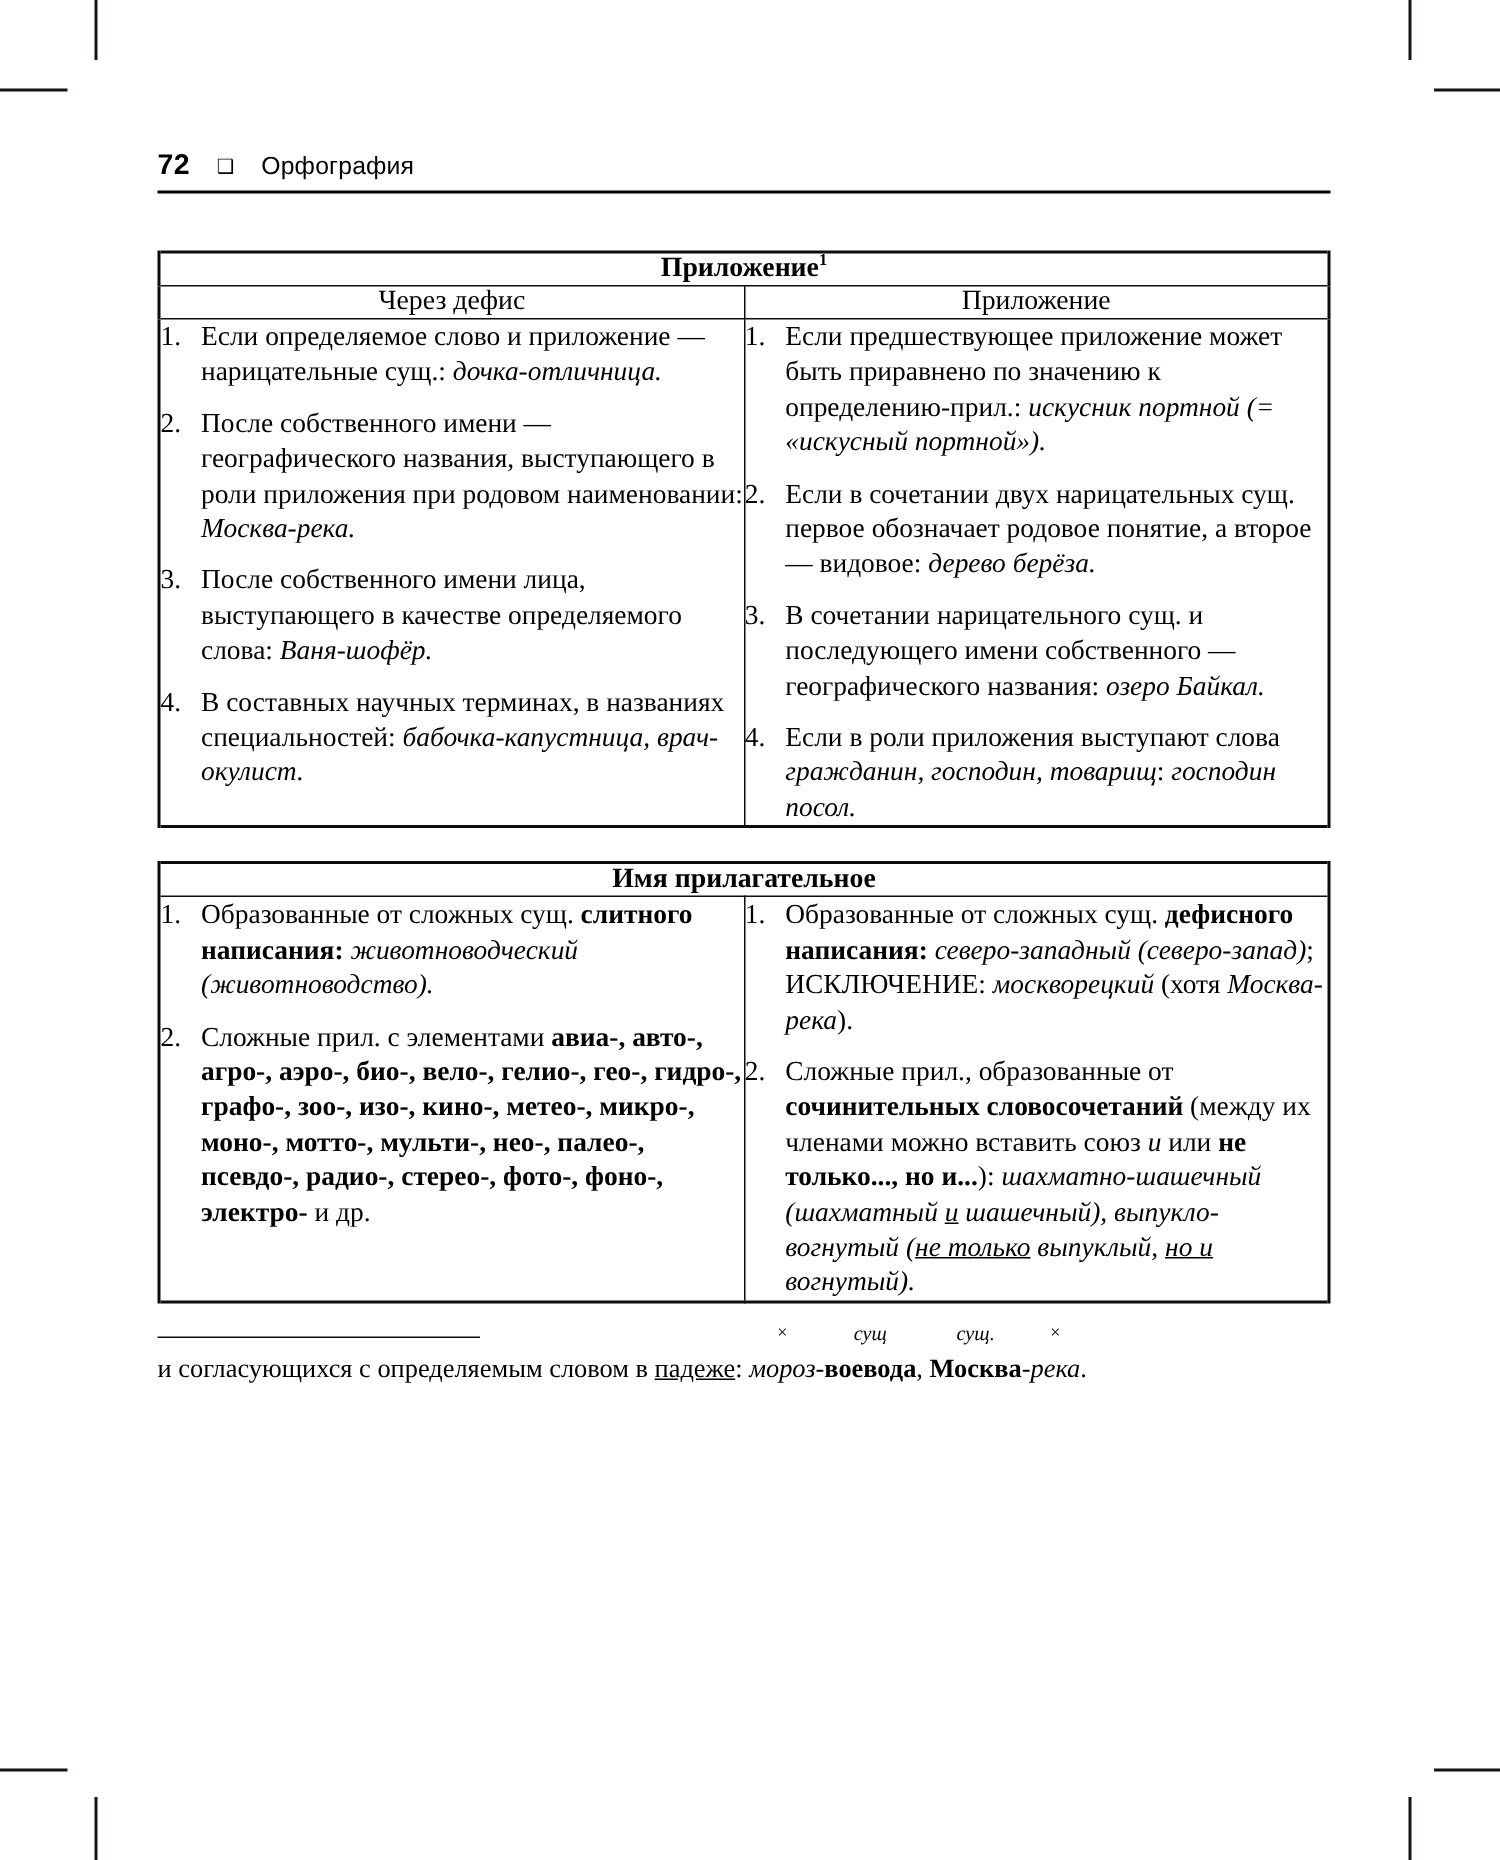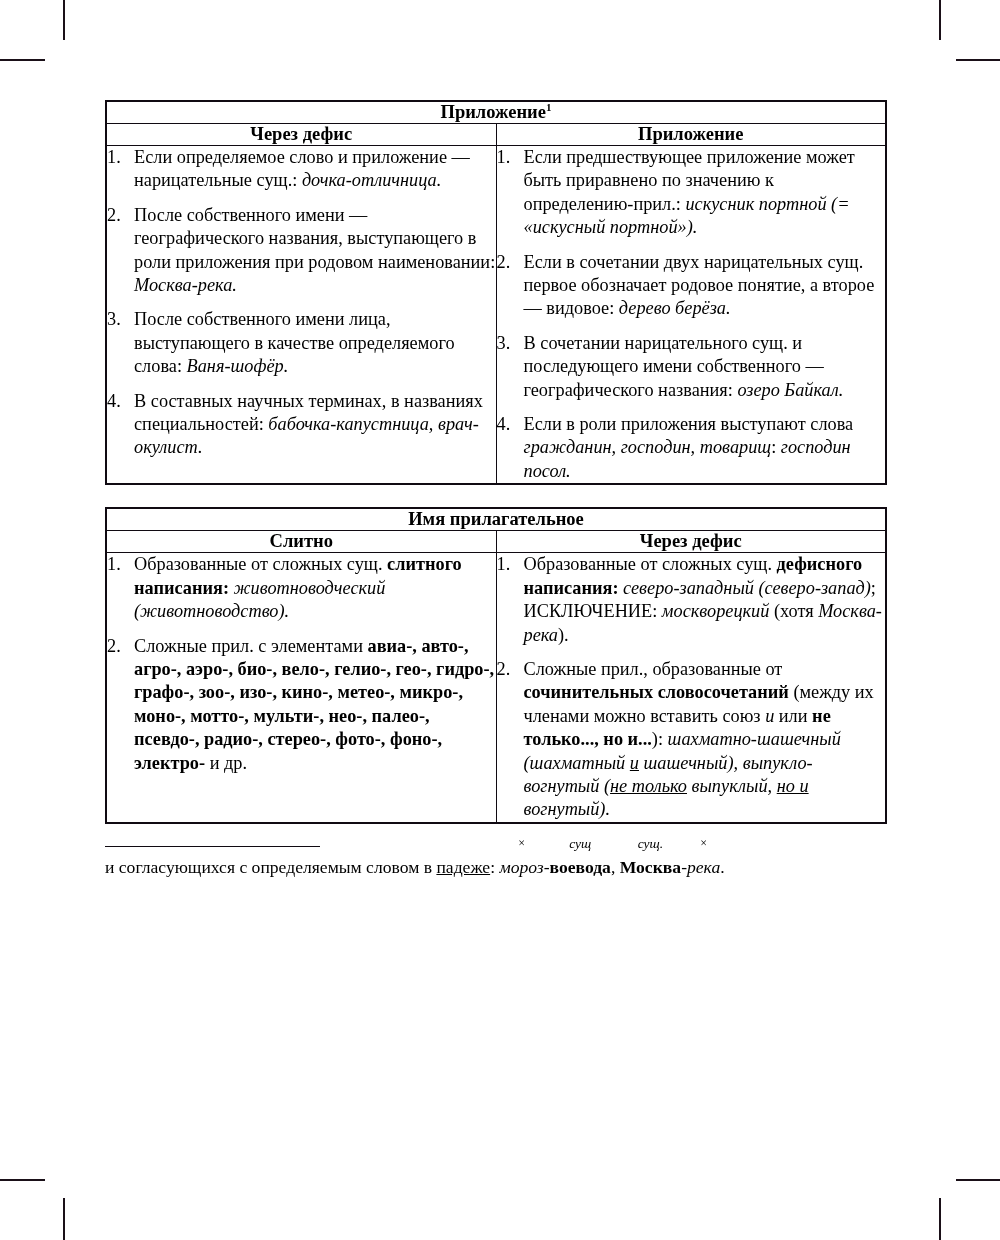--- a/index.html
+++ b/index.html
@@ -83,21 +83,21 @@
     border-bottom-width: 1.8px;
   }
   .tbl-title sup {
     font-size: 11px;
     font-weight: bold;
     vertical-align: super;
     line-height: 0;
   }
   .col-head {
     text-align: center;
-    font-weight: bold;
+    font-weight: normal;
     font-size: 18.5px;
     padding: 6px 4px 7px;
   }
   .cell {
     padding: 11px 12px 13px 10px;
     font-size: 18.3px;
     line-height: 1.28;
   }
   .col-left  { width: 360px; }
   .col-right { width: auto; }
@@ -184,20 +184,25 @@
 <div class="crop crop-h" style="left:0px;   top:59px;   width:45px;"></div>
 <div class="crop crop-v" style="left:939px; top:0px;    height:40px;"></div>
 <div class="crop crop-h" style="left:956px; top:59px;   width:44px;"></div>
 <div class="crop crop-h" style="left:0px;  top:1179px; width:45px;"></div>
 <div class="crop crop-v" style="left:63px; top:1198px; height:42px;"></div>
 <div class="crop crop-h" style="left:956px; top:1179px; width:44px;"></div>
 <div class="crop crop-v" style="left:939px; top:1198px; height:42px;"></div>
 
 <div class="page">
 
+  <div class="runhead">
+    <span class="folio">72</span>
+    <span class="runhead-icon">❑</span>
+    <span class="runhead-title">Орфография</span>
+  </div>
 
   <table class="grammar">
     <tbody>
       <tr>
         <td class="tbl-title outer-l outer-r" colspan="2">
           <span>Приложение</span><sup>1</sup>
         </td>
       </tr>
       <tr>
         <td class="col-head col-left outer-l">Через дефис</td>
@@ -221,24 +226,20 @@
           </ol>
         </td>
       </tr>
     </tbody>
   </table>
 
   <table class="grammar">
     <tbody>
       <tr>
         <td class="tbl-title outer-l outer-r" colspan="2">Имя прилагательное</td>
-      </tr>
-      <tr>
-        <td class="col-head col-left outer-l">Слитно</td>
-        <td class="col-head col-right outer-r">Через дефис</td>
       </tr>
       <tr>
         <td class="cell col-left outer-l">
           <ol class="rules">
             <li><span>Образованные от сложных сущ. </span><b>слитного написания:</b><i> животноводческий (животноводство).</i></li>
             <li><span>Сложные прил. с элементами </span><span class="bi">авиа-, авто-, агро-, аэро-, био-, вело-, гелио-, гео-, гидро-, графо-, зоо-, изо-, кино-, метео-, микро-, моно-, мотто-, мульти-, нео-, палео-, псевдо-, радио-, стерео-, фото-, фоно-, электро-</span><span> и др.</span></li>
           </ol>
         </td>
         <td class="cell col-right outer-r">
           <ol class="rules">

